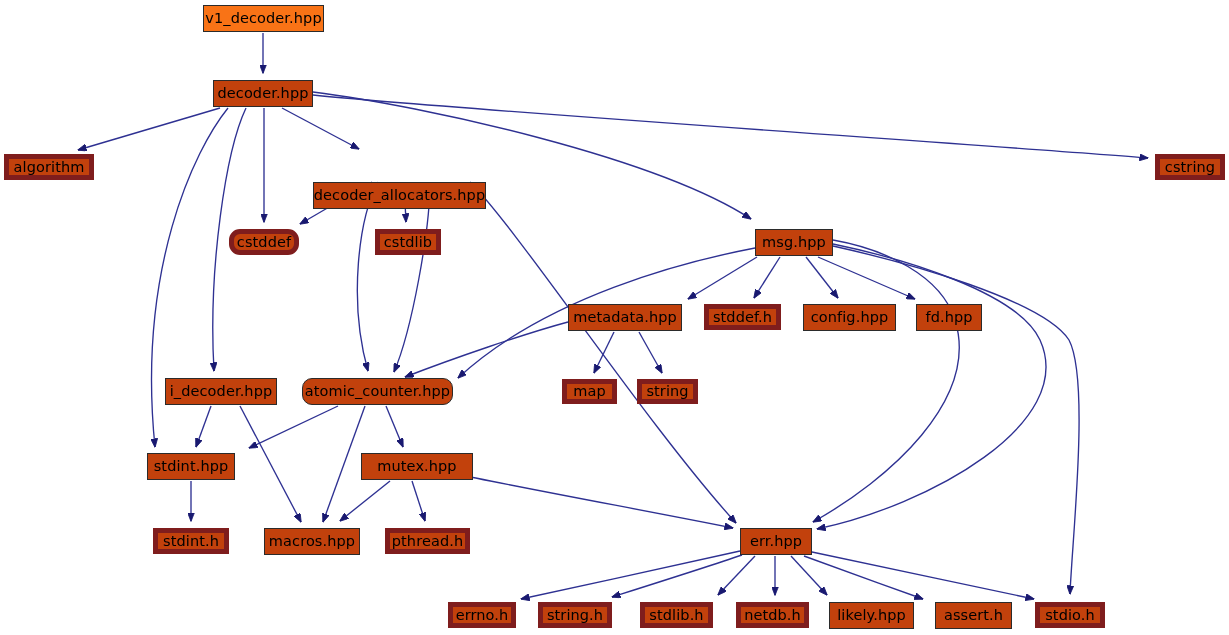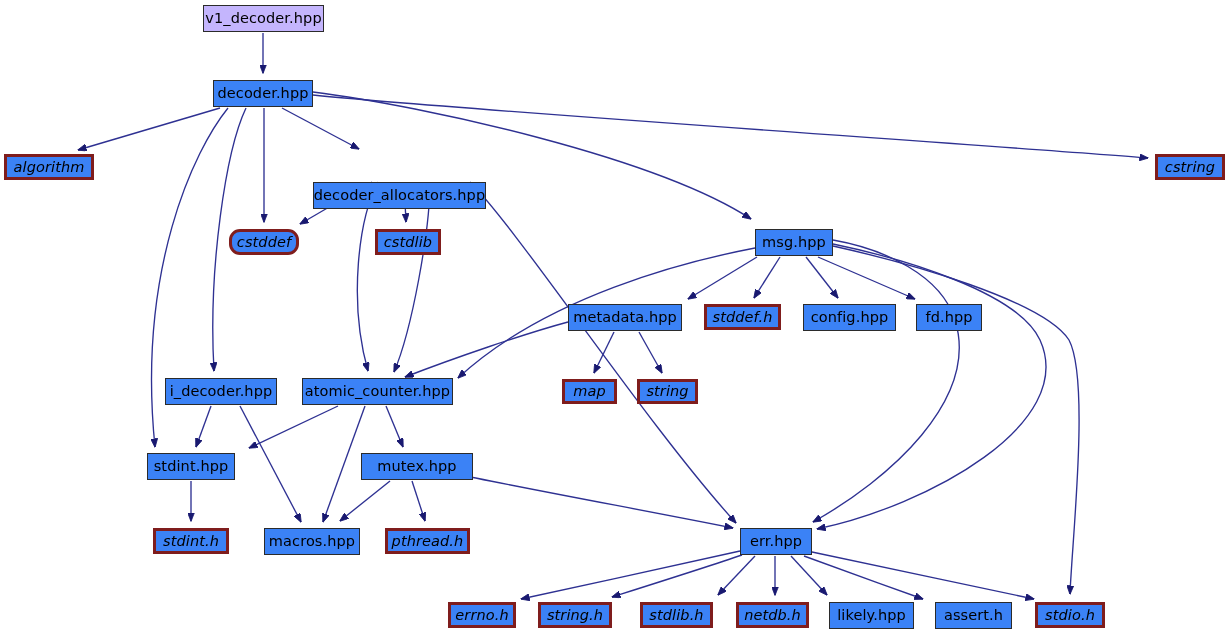--- a/index.html
+++ b/index.html
@@ -25,34 +25,33 @@
   }
   .node {
     position: absolute;
     box-sizing: border-box;
     display: flex;
     align-items: center;
     justify-content: center;
     font-size: 14.5px;
     line-height: 1;
     color: #000000;
-    background: #3b82f6;
+    background: #c2410c;
     white-space: nowrap;
     letter-spacing: 0.1px;
   }
   .node.ext {
-    border: 3px solid #7f1d1d;
-    font-style: italic;
+    border: 5px solid #7f1d1d;
   }
   .node.proj {
     border: 1.6px solid #2b2b2b;
   }
   .node.root {
     border: 1.6px solid #2b2b2b;
-    background: #c4b5fd;
+    background: #f97316;
   }
   .edge-path {
     fill: none;
     stroke: #2e3192;
     stroke-width: 1.35px;
   }
   .edge-head {
     fill: #191970;
     stroke: #191970;
     stroke-width: 0.8px;
@@ -120,21 +119,21 @@
       <div class="node proj" style="left: 313px; top: 154px; width: 173px; height: 27px; margin-top: 28px;">decoder_allocators.hpp</div>
       <div class="node ext" style="left: 1155px; top: 154px; width: 70px; height: 26px;">cstring</div>
       <div class="node ext" style="left: 229px; top: 229px; width: 70px; height: 26px; border-radius: 11px;">cstddef</div>
       <div class="node ext" style="left: 375px; top: 229px; width: 66px; height: 26px;">cstdlib</div>
       <div class="node proj" style="left: 755px; top: 229px; width: 78px; height: 27px;">msg.hpp</div>
       <div class="node proj" style="left: 568px; top: 304px; width: 114px; height: 27px;">metadata.hpp</div>
       <div class="node ext" style="left: 704px; top: 304px; width: 77px; height: 26px;">stddef.h</div>
       <div class="node proj" style="left: 803px; top: 304px; width: 93px; height: 27px;">config.hpp</div>
       <div class="node proj" style="left: 916px; top: 304px; width: 66px; height: 27px;">fd.hpp</div>
       <div class="node proj" style="left: 165px; top: 378px; width: 112px; height: 27px;">i_decoder.hpp</div>
-      <div class="node proj" style="left: 302px; top: 378px; width: 151px; height: 27px;">atomic_counter.hpp</div>
+      <div class="node proj" style="left: 302px; top: 378px; width: 151px; height: 27px; border-radius: 10px;">atomic_counter.hpp</div>
       <div class="node ext" style="left: 562px; top: 379px; width: 55px; height: 25px;">map</div>
       <div class="node ext" style="left: 637px; top: 379px; width: 61px; height: 25px;">string</div>
       <div class="node proj" style="left: 147px; top: 453px; width: 88px; height: 27px;">stdint.hpp</div>
       <div class="node proj" style="left: 361px; top: 453px; width: 112px; height: 27px;">mutex.hpp</div>
       <div class="node proj" style="left: 740px; top: 528px; width: 72px; height: 27px;">err.hpp</div>
       <div class="node ext" style="left: 153px; top: 528px; width: 76px; height: 26px;">stdint.h</div>
       <div class="node proj" style="left: 264px; top: 528px; width: 96px; height: 27px;">macros.hpp</div>
       <div class="node ext" style="left: 385px; top: 528px; width: 85px; height: 26px;">pthread.h</div>
       <div class="node ext" style="left: 448px; top: 602px; width: 68px; height: 26px;">errno.h</div>
       <div class="node ext" style="left: 538px; top: 602px; width: 74px; height: 26px;">string.h</div>

